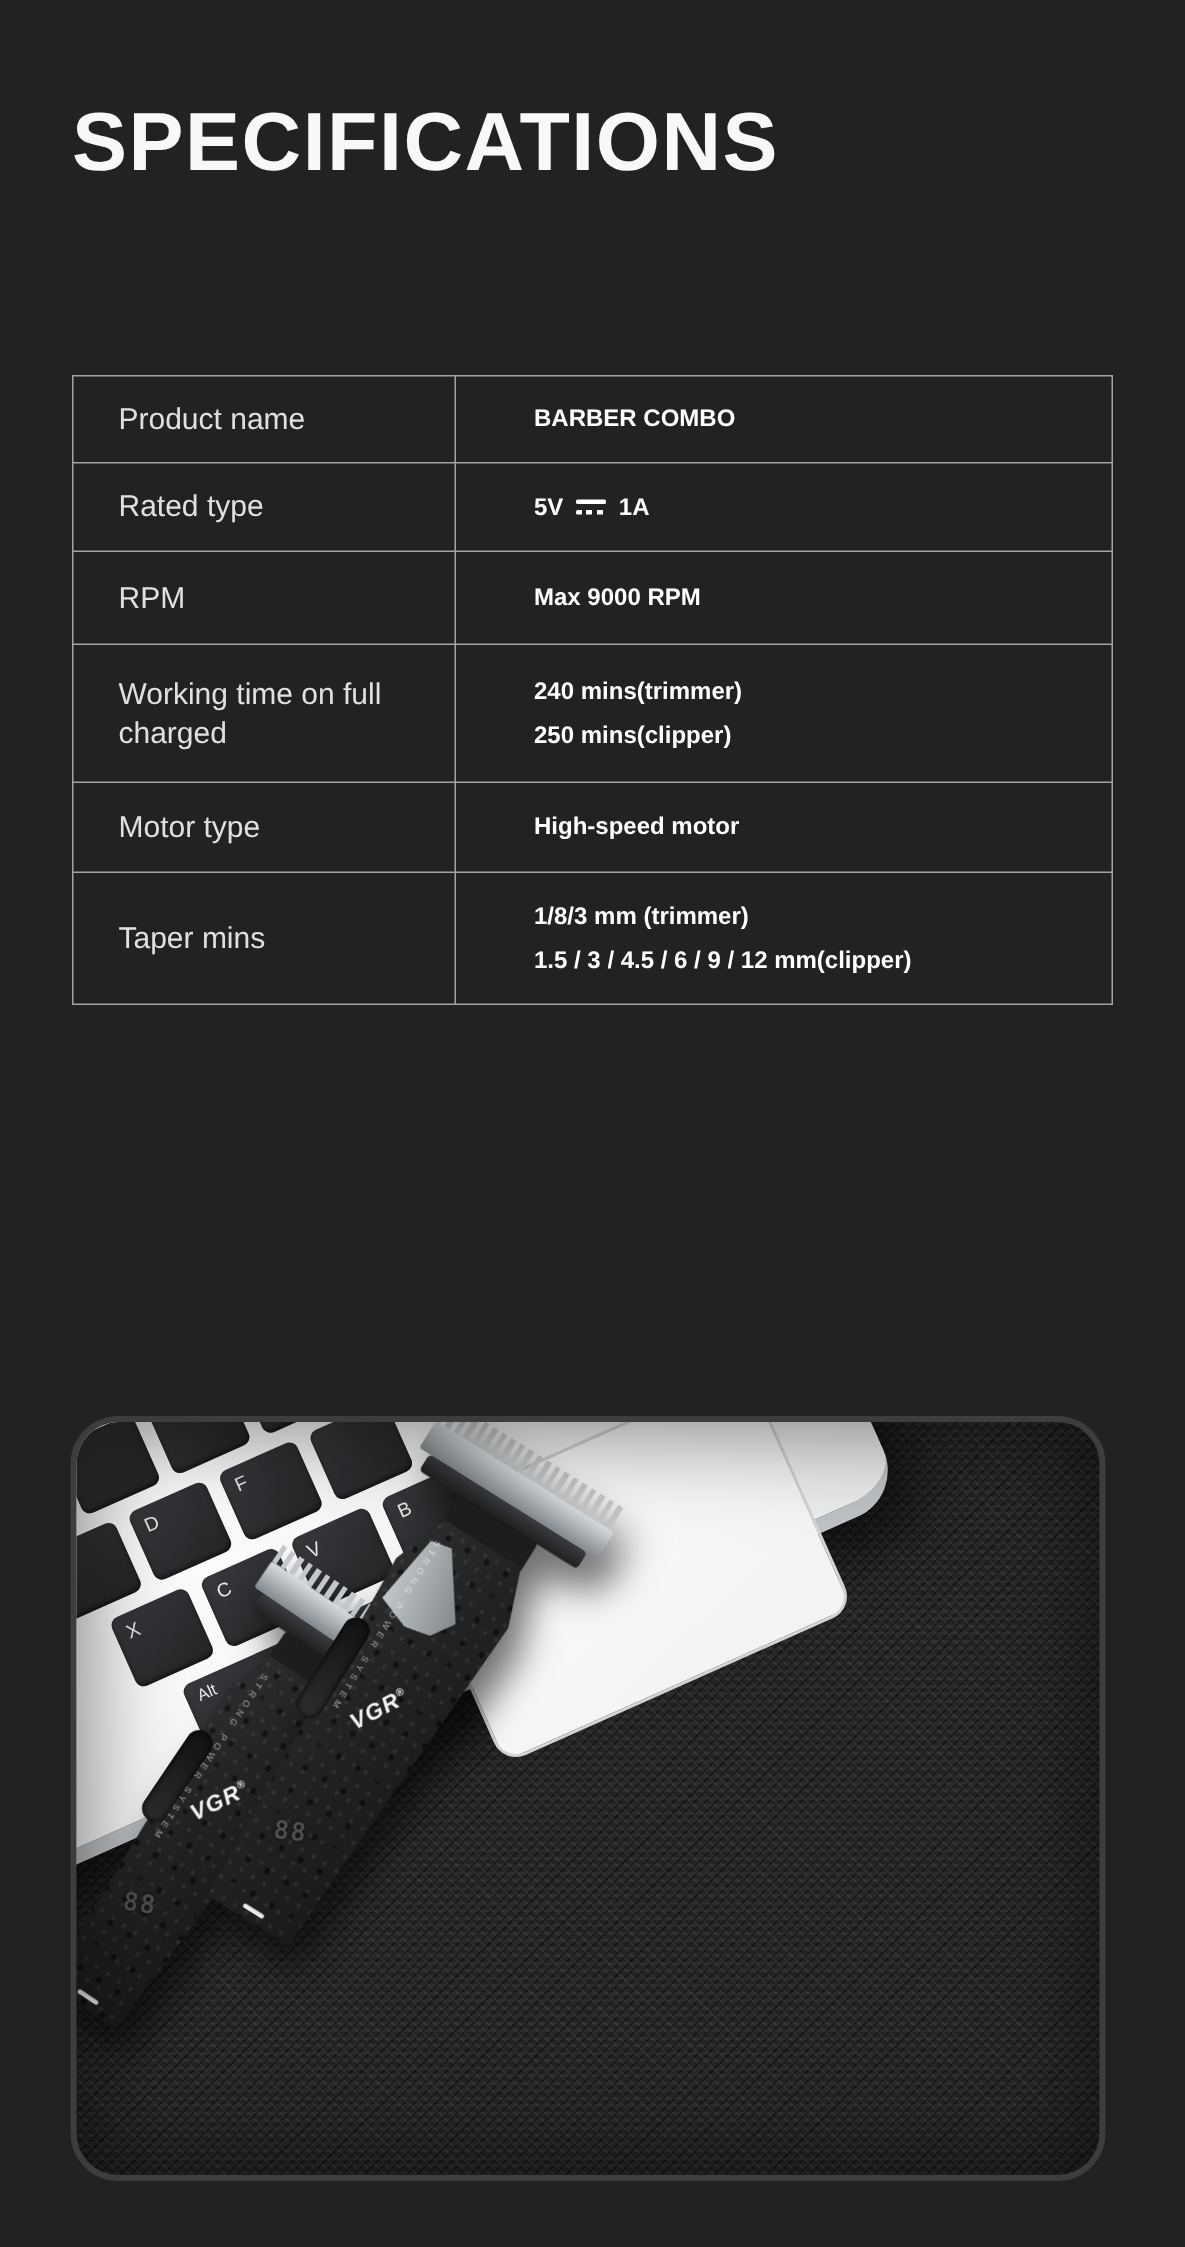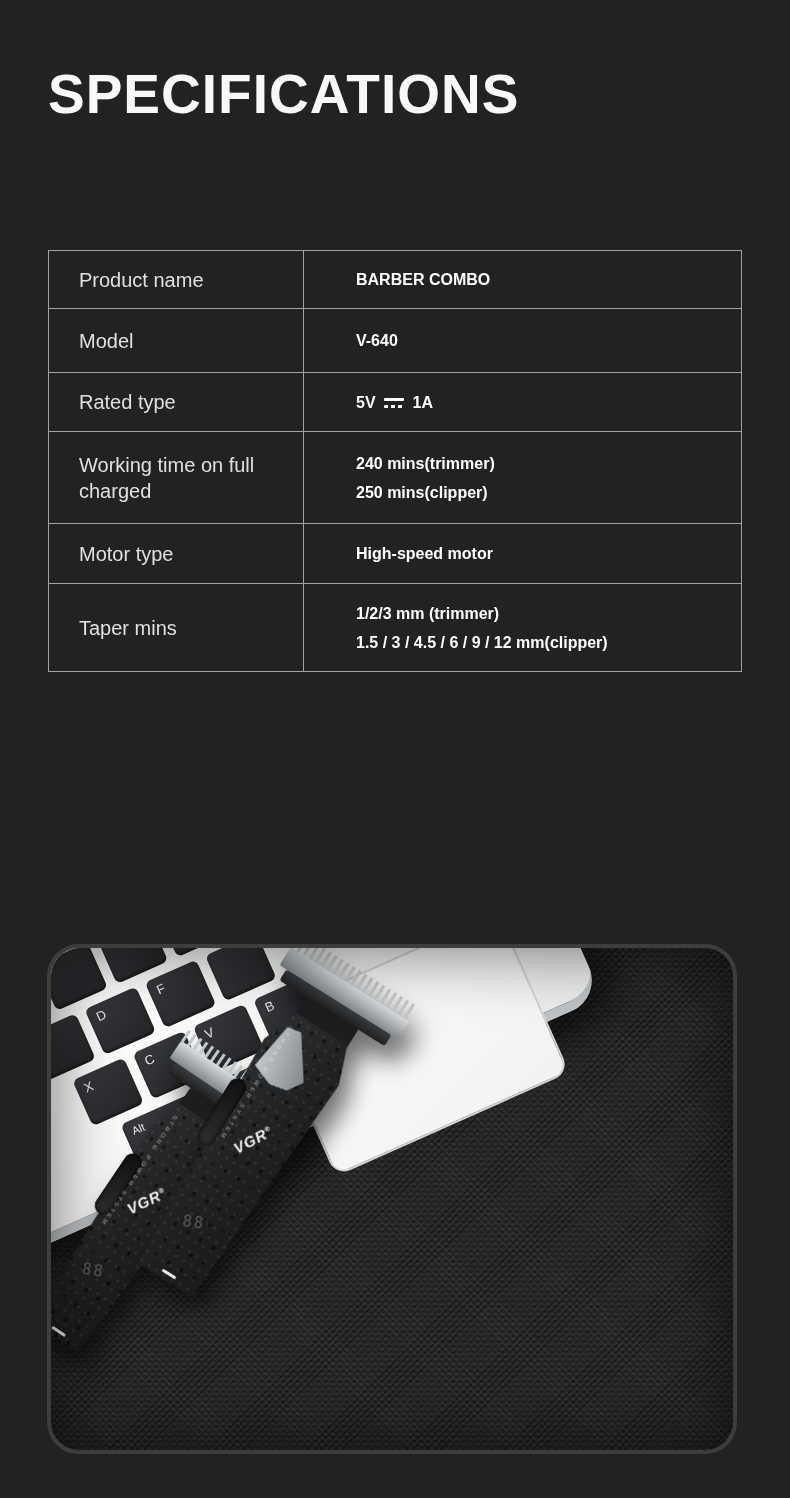--- a/index.html
+++ b/index.html
@@ -108,49 +108,49 @@
   </div>
 
   <table class="spec">
     <tbody>
         <tr class="r1">
       <td class="lab">Product name</td>
       <td class="val">
             <span class="vline">BARBER COMBO</span>
           </td>
     </tr>
-    <tr class="r2">
-      <td class="lab">Model</td>
-      <td class="val">
-            <span class="vline">V-640</span>
-          </td>
-    </tr>
     <tr class="r4">
       <td class="lab">Rated type</td>
       <td class="val">
         <span class="vline"><span>5V</span><span class="dc"><i></i><i class="dash"></i></span><span>1A</span></span>
       </td>
+    </tr>
+    <tr class="r5">
+      <td class="lab">RPM</td>
+      <td class="val">
+            <span class="vline">Max 9000 RPM</span>
+          </td>
     </tr>
     <tr class="r7">
       <td class="lab">Working time on full charged</td>
       <td class="val">
         <span class="vline">240 mins(trimmer)</span>
         <span class="vline">250 mins(clipper)</span>
       </td>
     </tr>
     <tr class="r8">
       <td class="lab">Motor type</td>
       <td class="val">
             <span class="vline">High-speed motor</span>
           </td>
     </tr>
     <tr class="r9">
       <td class="lab">Taper mins</td>
       <td class="val">
-        <span class="vline">1/2/3 mm (trimmer)</span>
+        <span class="vline">1/8/3 mm (trimmer)</span>
         <span class="vline">1.5 / 3 / 4.5 / 6 / 9 / 12 mm(clipper)</span>
       </td>
     </tr>
   </tbody>
     </table>
 
   <div class="photo">
     <div class="laptop"></div>
     <div class="trackpad"></div>
 

